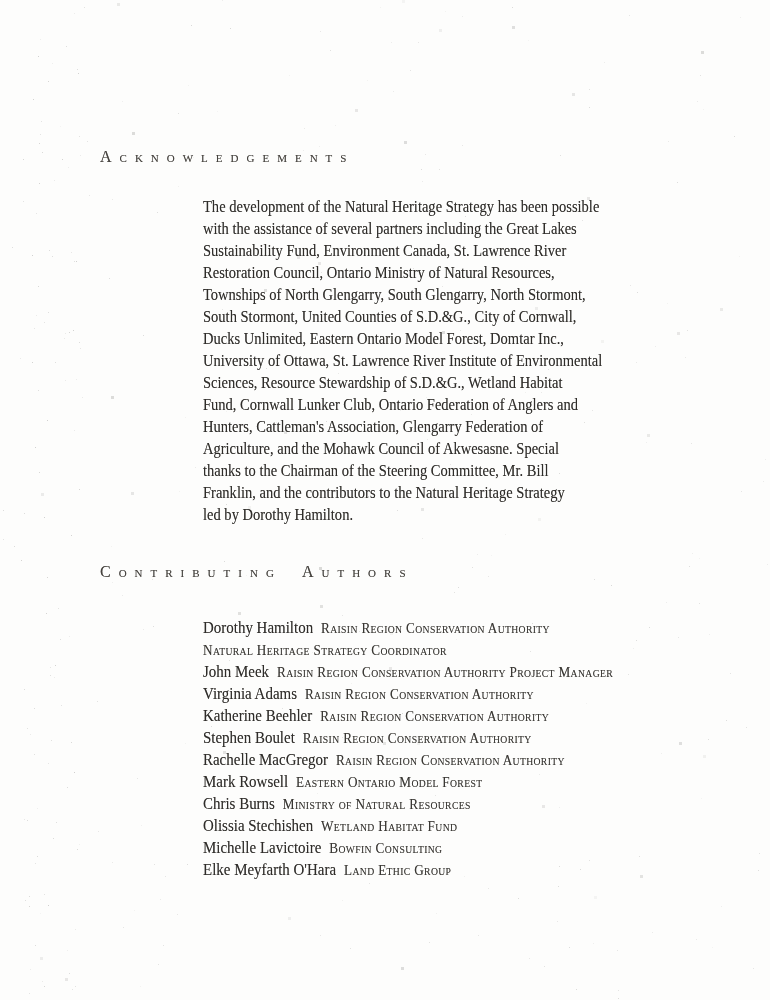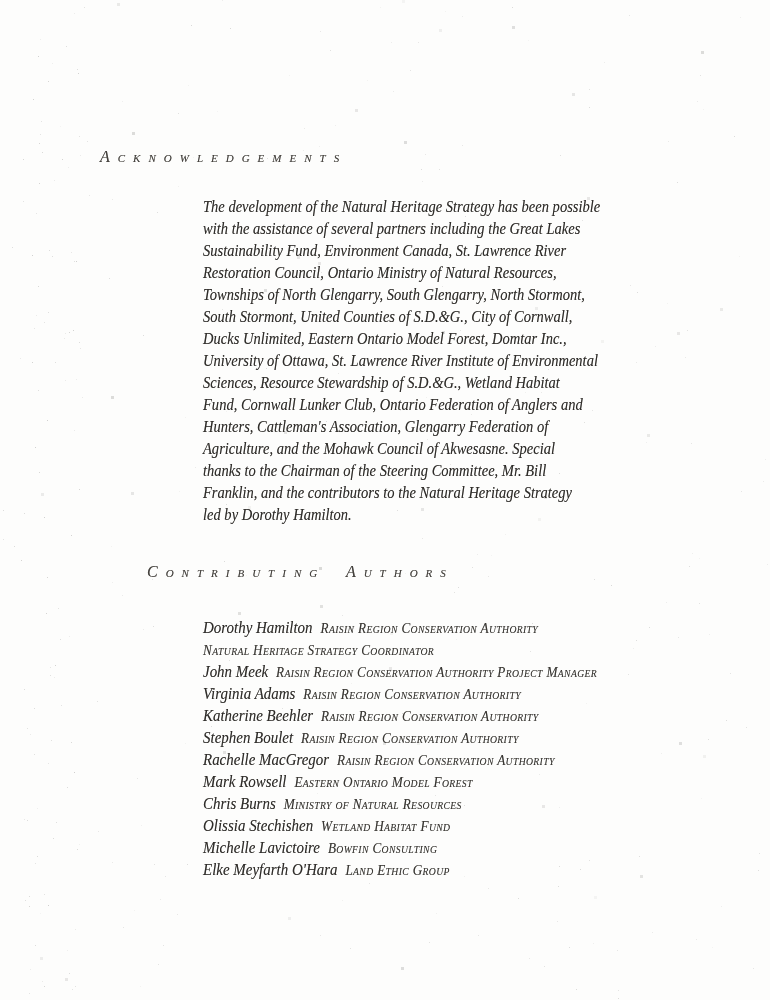--- a/index.html
+++ b/index.html
@@ -11,21 +11,20 @@
     height: 1000px;
     background: #fdfdfc;
     overflow: hidden;
     position: relative;
     font-family: "Liberation Serif", "DejaVu Serif", serif;
     color: #2f2d2a;
   }
   .page {
     position: absolute;
     inset: 0;
-    font-style: italic;
   }
   .noise-dot {
     position: absolute;
     top: 0;
     left: 0;
     width: 1px;
     height: 1px;
     pointer-events: none;
   }
   .section-heading {
@@ -35,21 +34,21 @@
     font-weight: normal;
     font-variant: small-caps;
     font-size: 16px;
     letter-spacing: 8px;
     word-spacing: 9px;
     color: #45423e;
     white-space: nowrap;
     text-shadow: 0 0 0.5px rgba(69,66,62,0.45);
   }
   .heading-acknowledgements { top: 148px; }
-  .heading-contributing-authors { top: 563px; margin-left: 47px; }
+  .heading-contributing-authors { top: 563px; }
 
   .ack-paragraph {
     position: absolute;
     left: 203px;
     top: 196px;
     transform: scaleX(0.88);
     transform-origin: left top;
   }
   .para-line {
     font-size: 16.5px;

